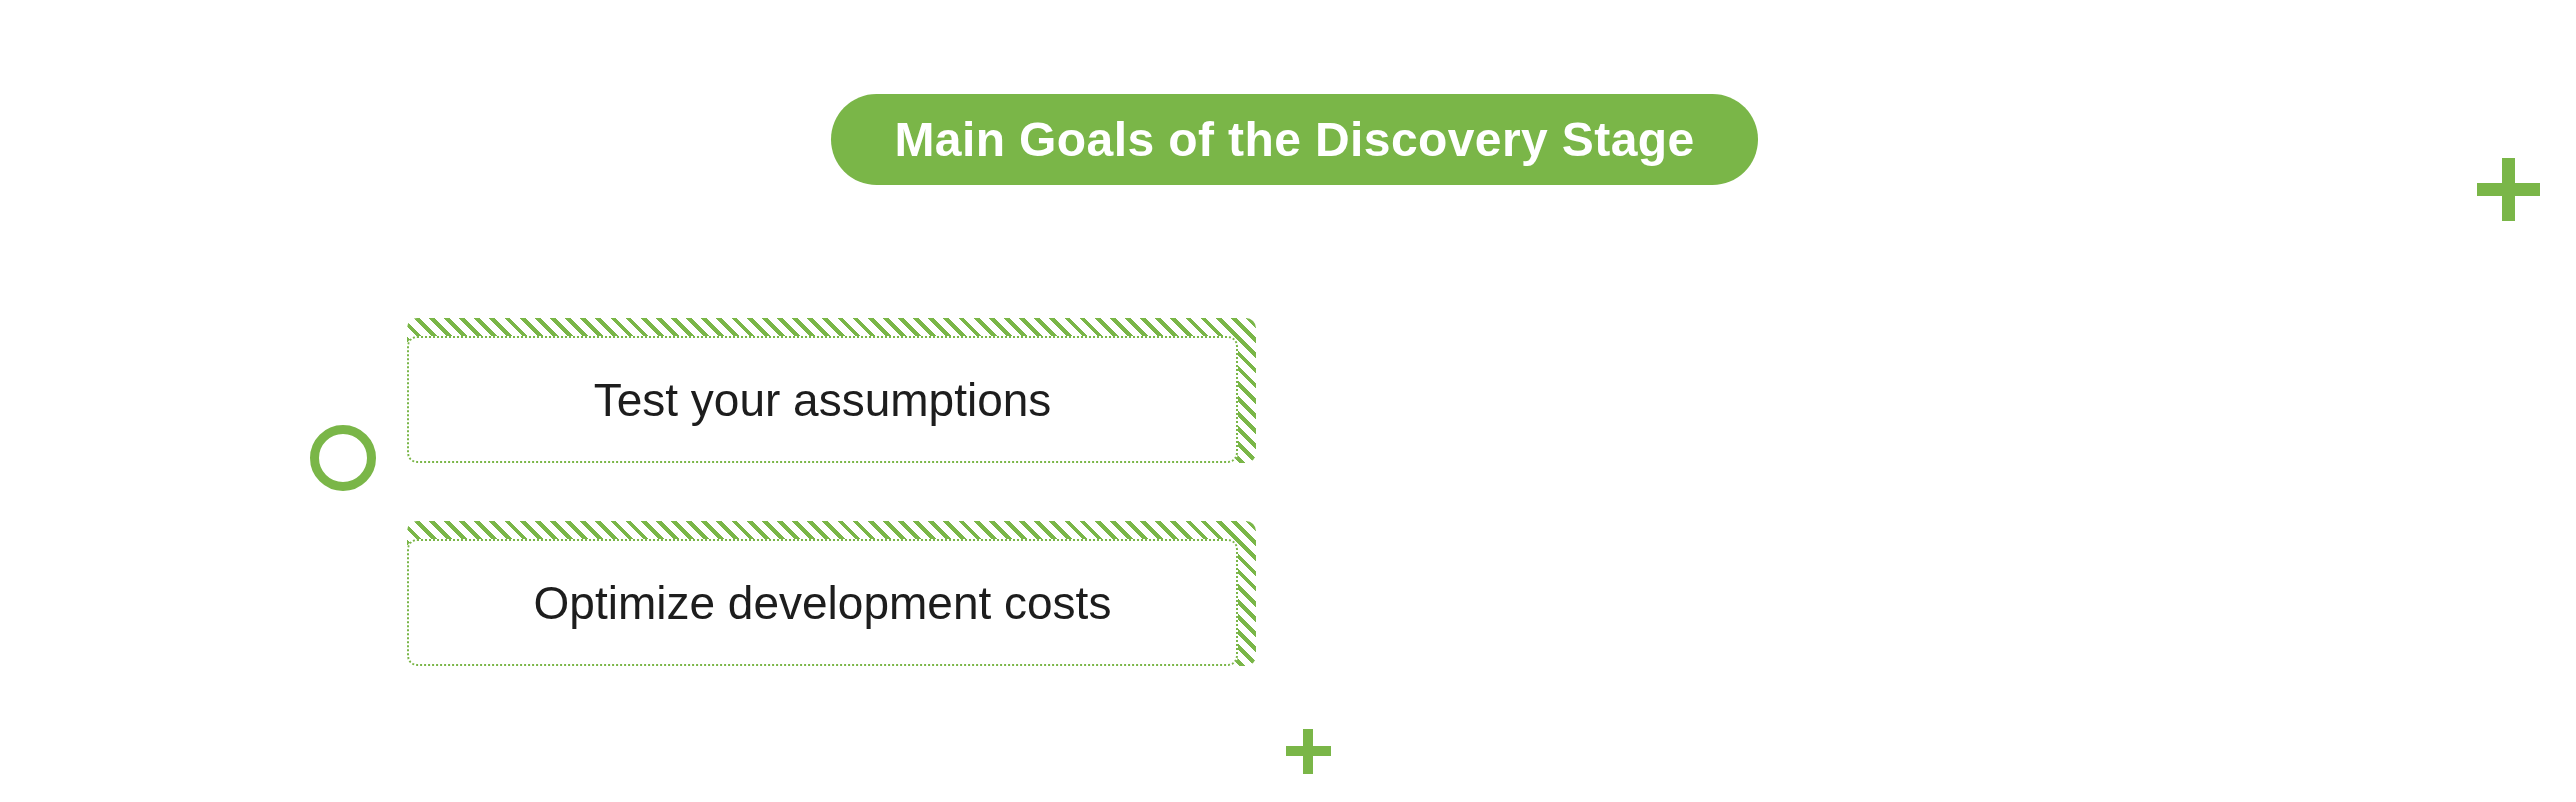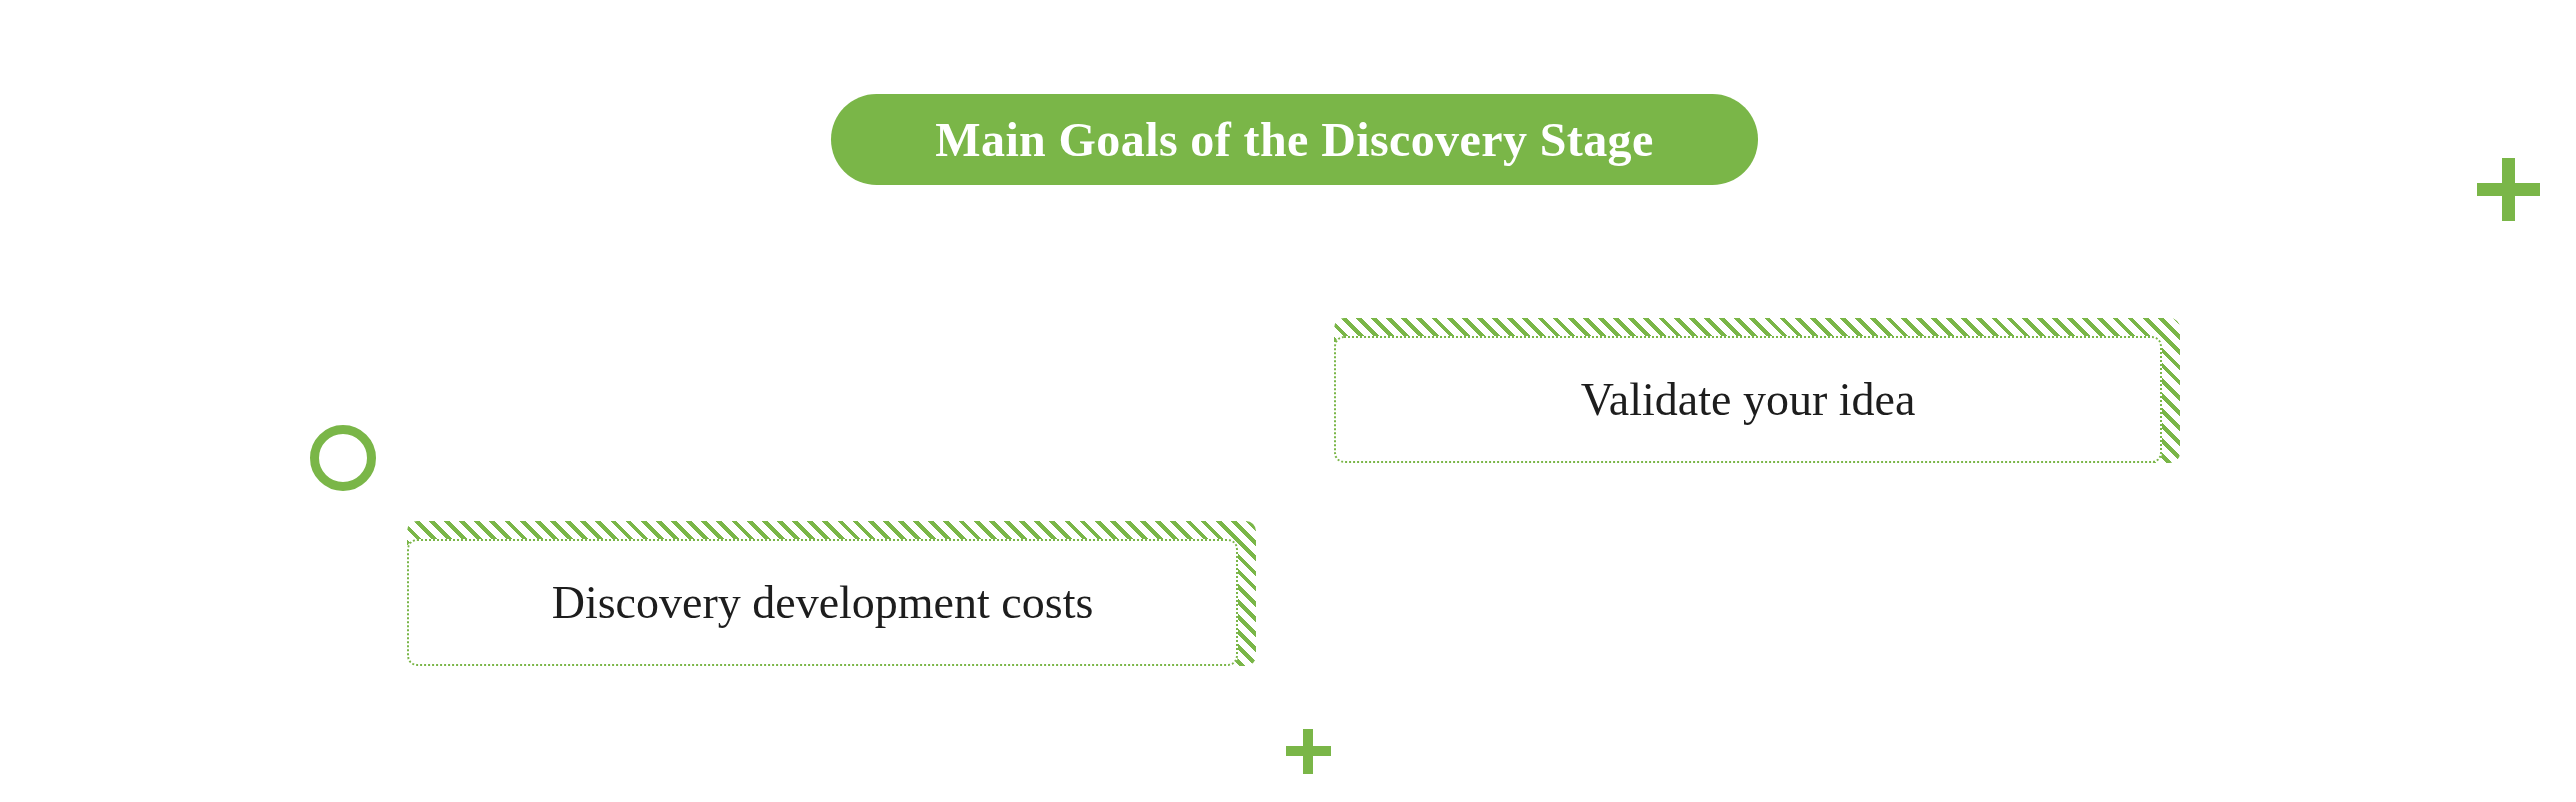--- a/index.html
+++ b/index.html
@@ -7,21 +7,20 @@
     padding: 0;
     background: #ffffff;
     font-family: "Liberation Sans", sans-serif;
   }
   .canvas {
     position: relative;
     width: 2576px;
     height: 774px;
     background: #ffffff;
     overflow: hidden;
-    font-family: Liberation Serif, serif;
   }
 
   
   .title-pill {
     position: absolute;
     left: 831px;
     top: 94px;
     width: 927px;
     height: 91px;
     background: #7ab648;
@@ -106,30 +105,30 @@
 </style>
 </head>
 <body>
 
 <div class="canvas">
 
   <div class="title-pill">
     <span>Main Goals of the Discovery Stage</span>
   </div>
 
-
-  <div class="goal g2">
+  <div class="goal g1">
     <div class="inner">
-      <span>Validate your idea</span>
+      <span>Test your assumptions</span>
     </div>
   </div>
 
+
   <div class="goal g3">
     <div class="inner">
-      <span>Discovery development costs</span>
+      <span>Optimize development costs</span>
     </div>
   </div>
 
 
   <div class="circle-deco"></div>
 
   <div class="plus plus-large">
     <div class="bar-h"></div>
     <div class="bar-v"></div>
   </div>

